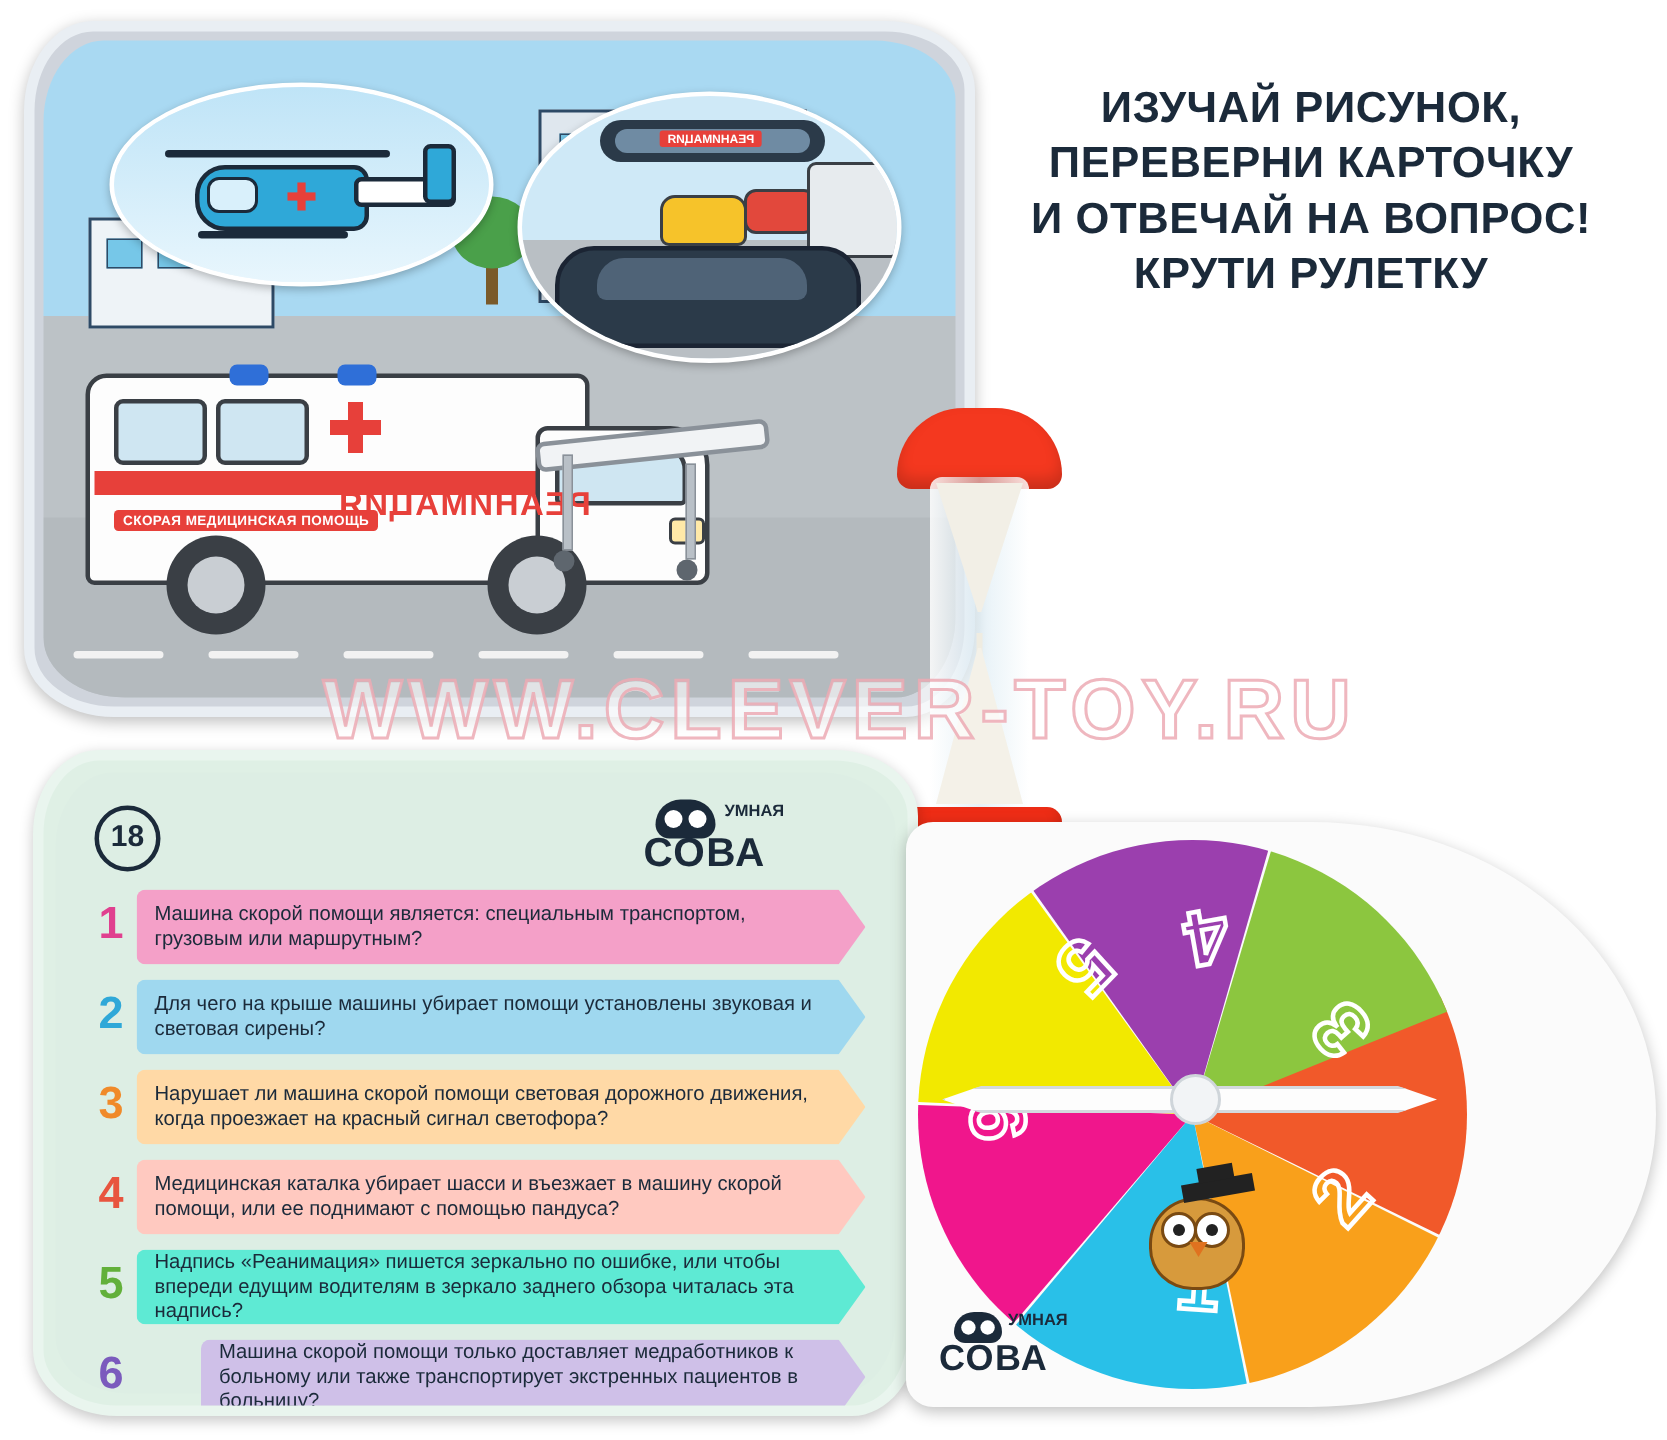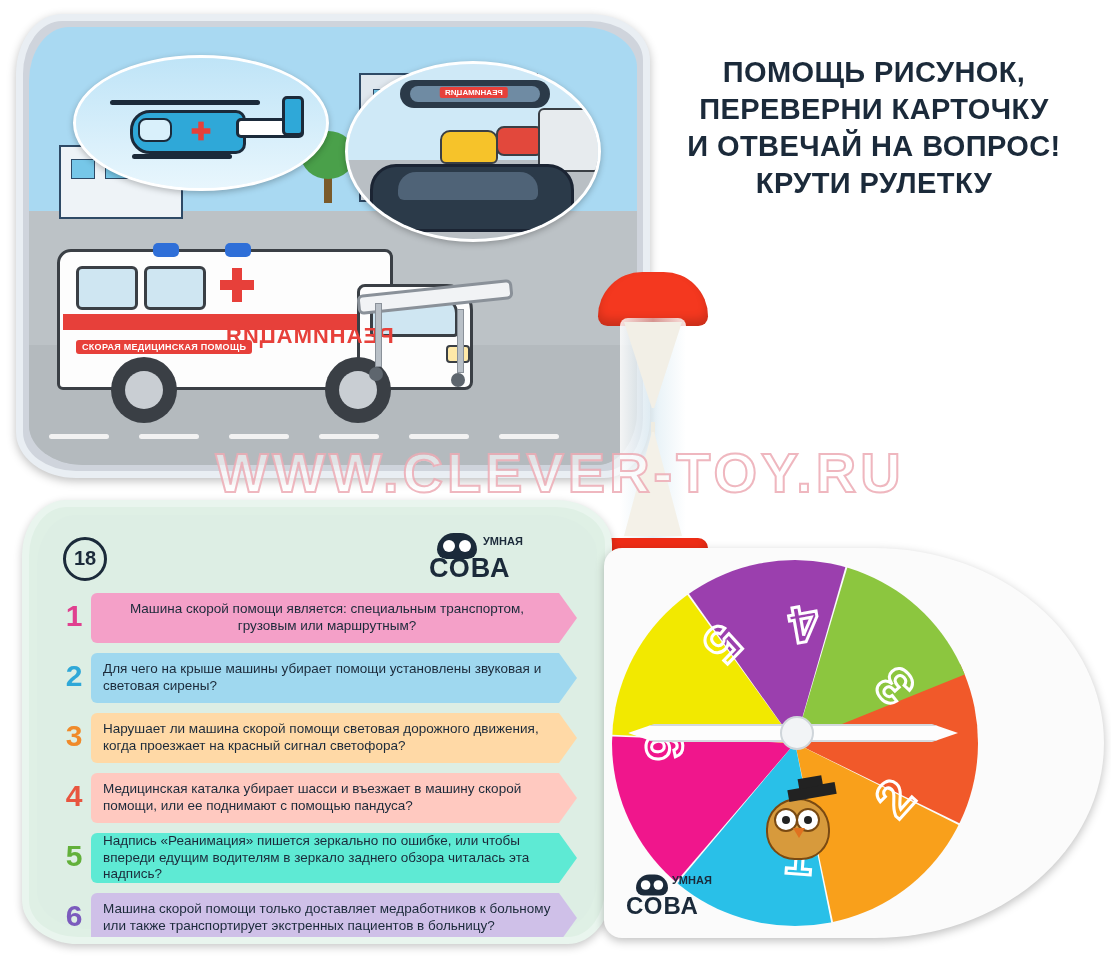--- a/index.html
+++ b/index.html
@@ -239,21 +239,21 @@
       <div class="stretch-leg" style="left:318px;bottom:58px;height:62px;"></div>
       <div class="stretch-leg" style="left:400px;bottom:52px;height:62px;"></div>
       <div class="stretch-wheel" style="left:312px;bottom:44px;"></div>
       <div class="stretch-wheel" style="left:394px;bottom:38px;"></div>
     </div>
 
   </div>
 </div>
 
 <div class="abs" id="headline">
-  <div>ПОМОЩЬ РИСУНОК,</div>
+  <div>ИЗУЧАЙ РИСУНОК,</div>
   <div>ПЕРЕВЕРНИ КАРТОЧКУ</div>
   <div>И ОТВЕЧАЙ НА ВОПРОС!</div>
   <div>КРУТИ РУЛЕТКУ</div>
 </div>
 
 <div class="abs" id="hourglass">
   <div class="hg-cap"></div>
   <div class="hg-glass">
     <div class="hg-sand-top"></div>
     <div class="hg-neck"></div>
@@ -271,21 +271,21 @@
       <div id="qc-num">18</div>
       <div id="qc-logo">
         <div class="logo-owl"></div>
         <div class="logo-umnaya">УМНАЯ</div>
         <div class="logo-sova">СОВА</div>
       </div>
     </div>
 
     <div class="qrow" style="top:78px;">
       <div class="qnum" style="color:#e0408f;">1</div>
-      <div class="qbar" style="background:#f4a0c8;text-align:center;">
+      <div class="qbar" style="background:#f4a0c8;">
         <span>Машина скорой помощи является: специальным транспортом, грузовым или маршрутным?</span>
       </div>
     </div>
 
     <div class="qrow" style="top:138px;">
       <div class="qnum" style="color:#2fa8d8;">2</div>
       <div class="qbar" style="background:#9fd8ef;">
         <span>Для чего на крыше машины убирает помощи установлены звуковая и световая сирены?</span>
       </div>
     </div>
@@ -306,21 +306,21 @@
 
     <div class="qrow" style="top:318px;">
       <div class="qnum" style="color:#62b03a;">5</div>
       <div class="qbar" style="background:#5eead4;">
         <span>Надпись «Реанимация» пишется зеркально по ошибке, или чтобы впереди едущим водителям в зеркало заднего обзора читалась эта надпись?</span>
       </div>
     </div>
 
     <div class="qrow" style="top:378px;">
       <div class="qnum" style="color:#7b5bbd;">6</div>
-      <div class="qbar" style="background:#cfc0e8;">
+      <div class="qbar" style="background:#cfc0e8;margin-left:43px;">
         <span>Машина скорой помощи только доставляет медработников к больному или также транспортирует экстренных пациентов в больницу?</span>
       </div>
     </div>
 
   </div>
 </div>
 
 <div class="abs" id="spinner-card">
   <div id="wheel">
     <div class="sector" style="background:#f1592a;transform:rotate(-64deg) skewY(38.6deg);"></div>

